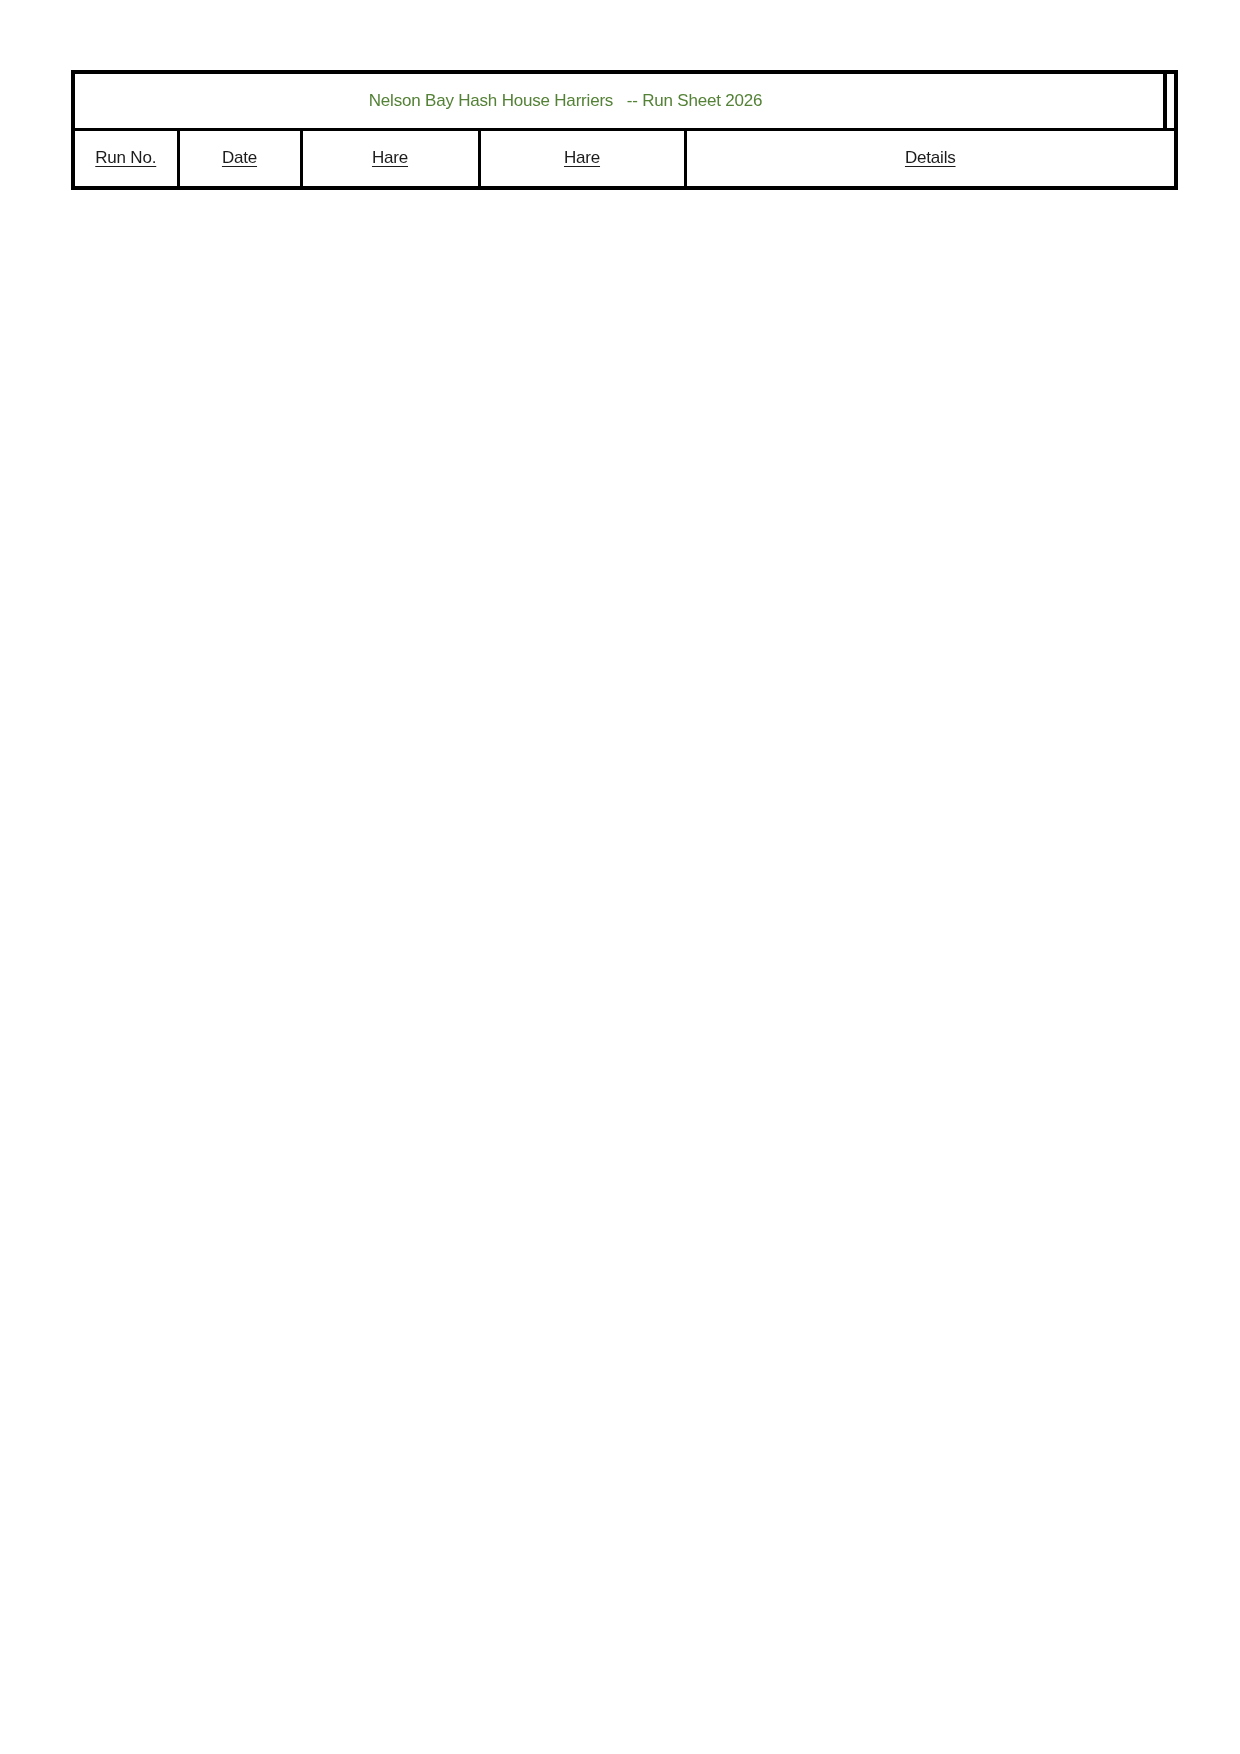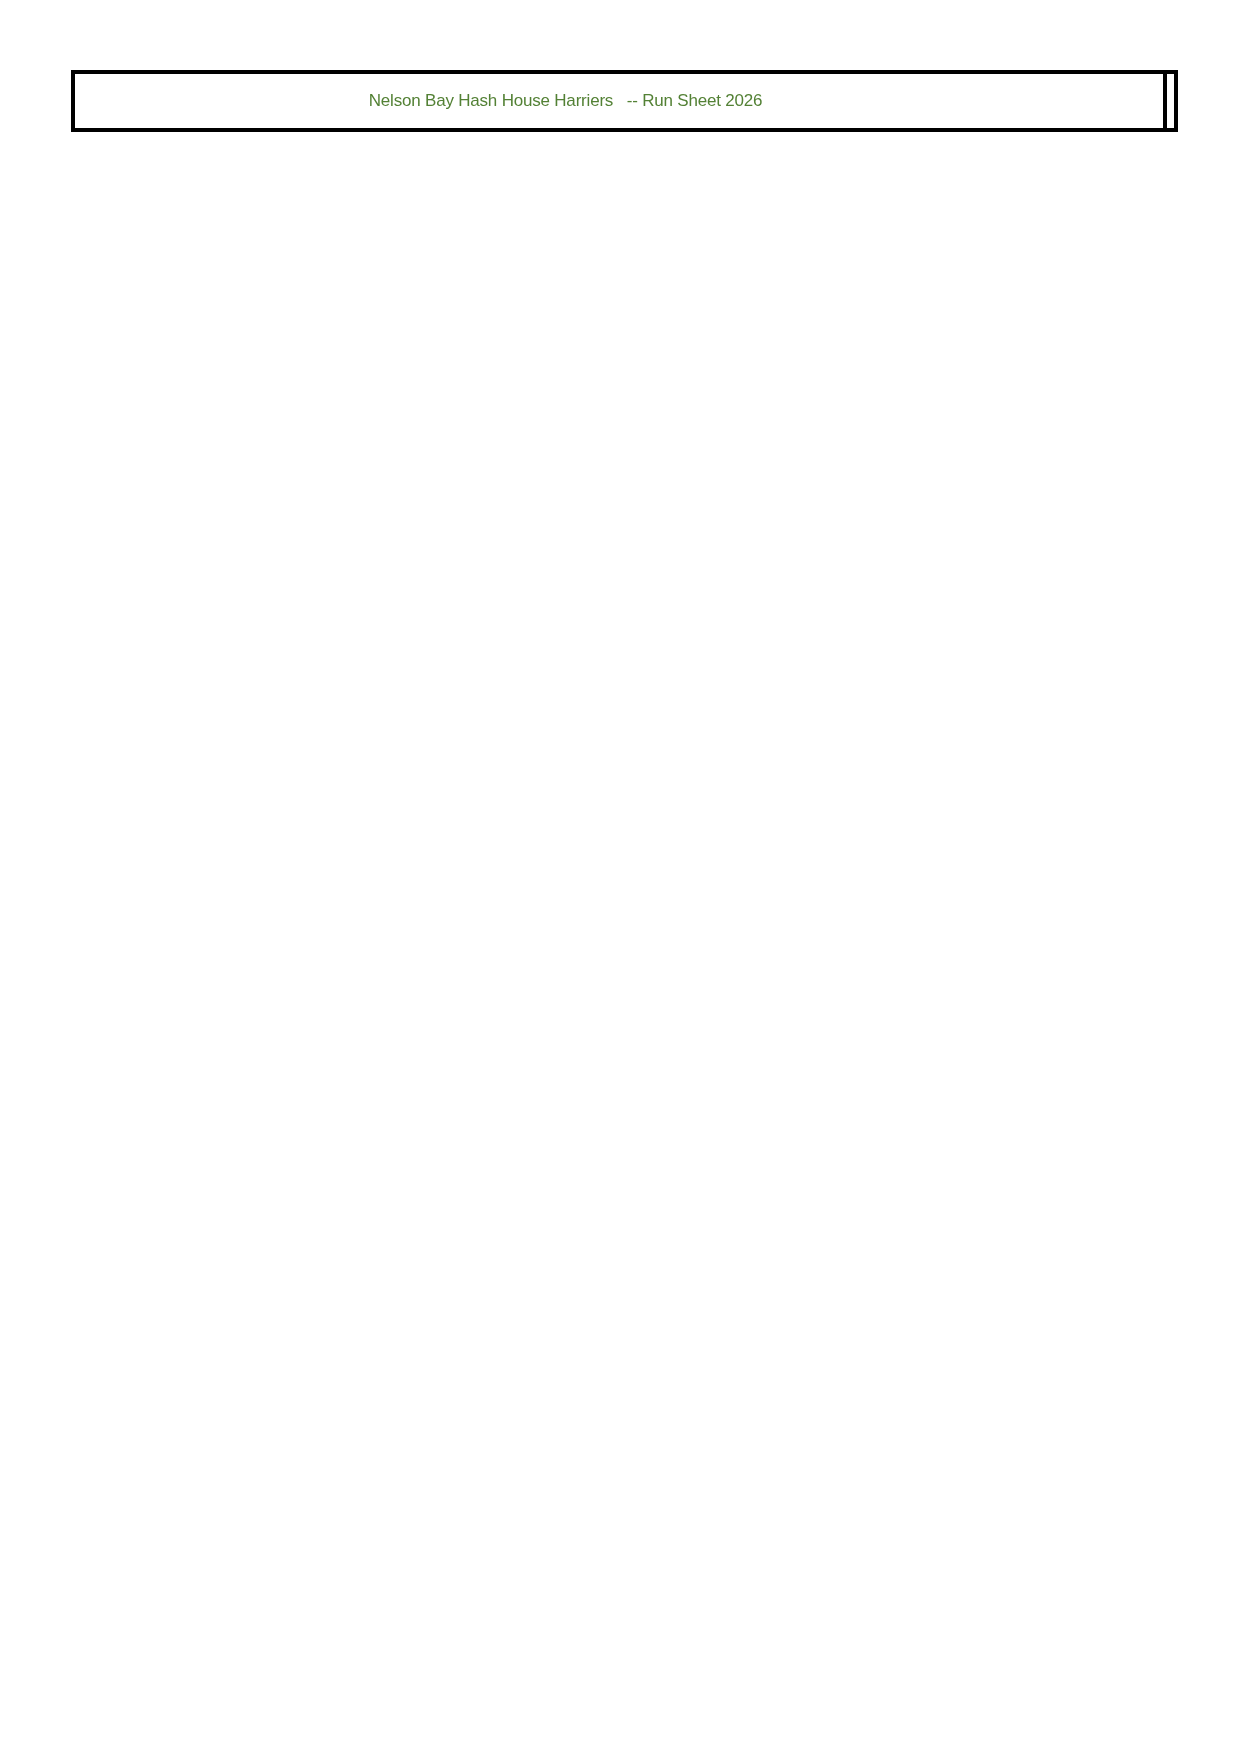--- a/index.html
+++ b/index.html
@@ -68,16 +68,23 @@
       <col style="width:206px">
       <col style="width:491px">
     </colgroup>
     <tbody>
       <tr>
         <td class="title-cell" colspan="5">
           <span>Nelson Bay Hash House Harriers&nbsp;&nbsp; -- Run Sheet 2026</span>
           <span class="title-inner-line"></span>
         </td>
       </tr>
+      <tr class="header-row">
+        <th>Run No.</th>
+        <th>Date</th>
+        <th>Hare</th>
+        <th>Hare</th>
+        <th>Details</th>
+      </tr>
     </tbody>
     <tbody id="rows-body"></tbody>
   </table>
 </div>
 
 </body></html>

